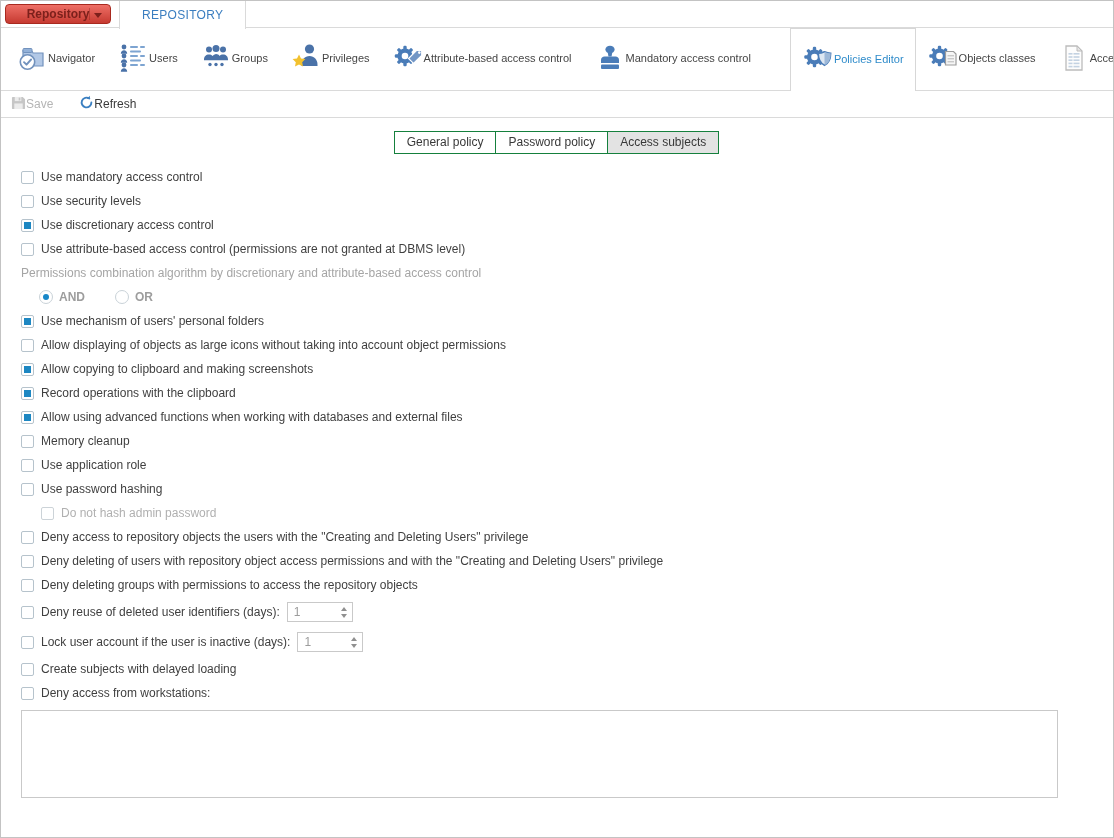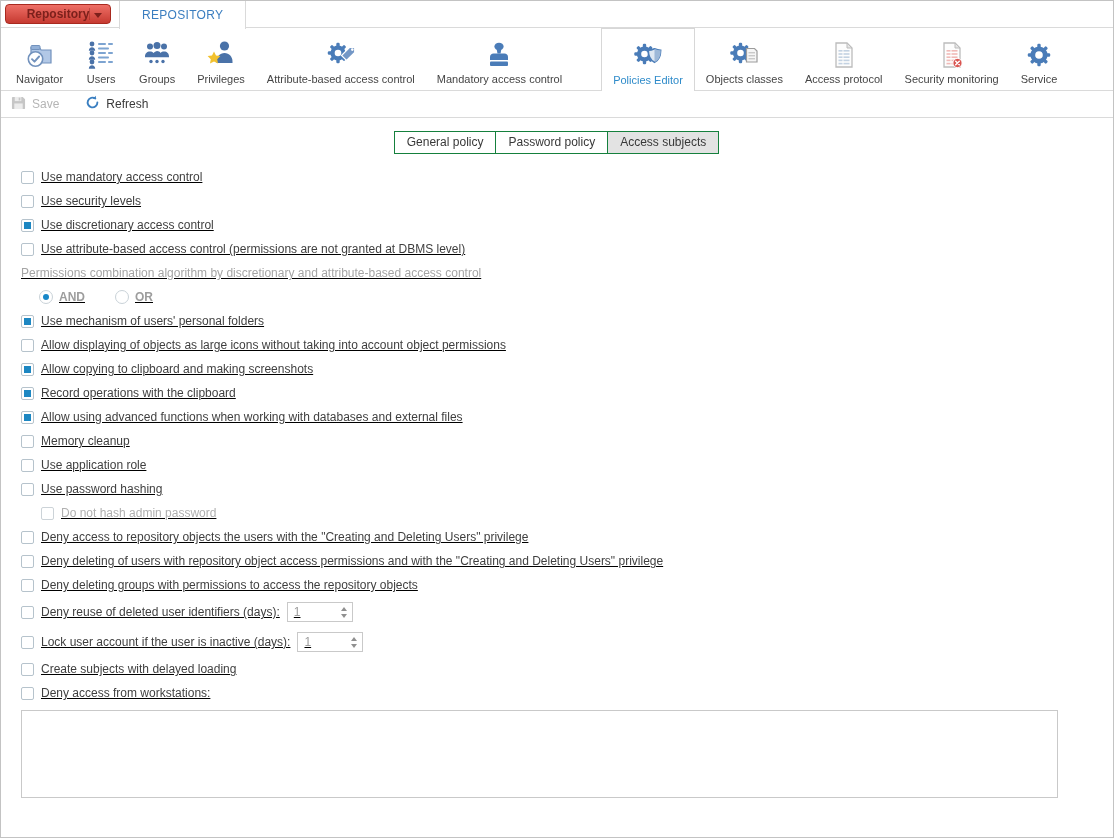--- a/index.html
+++ b/index.html
@@ -24,43 +24,43 @@
   .repo-btn .divider { position:absolute; right:20px; top:3px; bottom:3px; width:1px; background:rgba(122,30,25,.35); }
   .app-tab {
     margin-left:8px; height:28px; margin-bottom:-1px; background:#fff;
     border-left:1px solid #dadada; border-right:1px solid #dadada;
     padding:0 22px; display:flex; align-items:center;
     color:#3b7ec0; font-size:12px; letter-spacing:.3px;
   }
   
   .ribbon { height:63px; display:flex; align-items:stretch; border-bottom:1px solid #dadada; padding-left:4px; background:#fff; }
   .ribbon-item {
-    display:flex; flex-direction:column; align-items:center; justify-content:flex-end;
+    display:flex; flex-direction:row; align-items:center; justify-content:flex-end;
     padding:3px 11px 5px; font-size:11px; color:#454545; cursor:pointer; white-space:nowrap;
   }
   .ribbon-item .ric { height:37px; display:flex; align-items:center; justify-content:center; }
   .ribbon-item.selected {
     background:#fff; border:1px solid #d7d7d7; border-bottom:none;
     margin-bottom:-1px; color:#2e8bca;margin-left:28px;
   }
   
   .toolbar { height:27px; display:flex; align-items:center; padding-left:10px; gap:26px; border-bottom:1px solid #dadada; background:#fff; }
-  .tb-btn { display:flex; align-items:center; gap:6px; font-size:12px; cursor:pointer; }
+  .tb-btn { display:flex; align-items:center; gap:0; font-size:12px; cursor:pointer; }
   .tb-btn.disabled { color:#b5b5b5; cursor:default; }
   .tb-btn.enabled { color:#3a3a3a; }
   
   .policy-tabs { margin-top:13px; display:flex; justify-content:center; }
   .seg {
     border:1px solid #15803d; background:#fff; color:#383838;
     font-size:12px; padding:3px 12px 4px; margin-left:-1px; cursor:pointer;
   }
   .seg.active { background:#e3e3e3; }
   
   .settings { padding:16px 0 0 20px; }
-  .row { display:flex; align-items:center; margin-bottom:10px; min-height:14px;text-decoration:underline; }
+  .row { display:flex; align-items:center; margin-bottom:10px; min-height:14px; }
   .cbx {
     width:13px; height:13px; border:1px solid #b6c3cc; border-radius:2px;
     background:#fff; position:relative; flex:0 0 auto; cursor:pointer;
   }
   .cbx.checked::after { content:""; position:absolute; left:2px; top:2px; width:7px; height:7px; background:#1d87c2; }
   .cbx.disabled { border-color:#ccd3d8; cursor:default; }
   .cb-label { font-size:12px; color:#3f3f3f; margin-left:7px; cursor:pointer; }
   .cb-label.disabled { color:#b0b0b0; cursor:default; }
   .indent { margin-left:20px; }
   .note-label { font-size:12px; color:#a5a5a5; }

